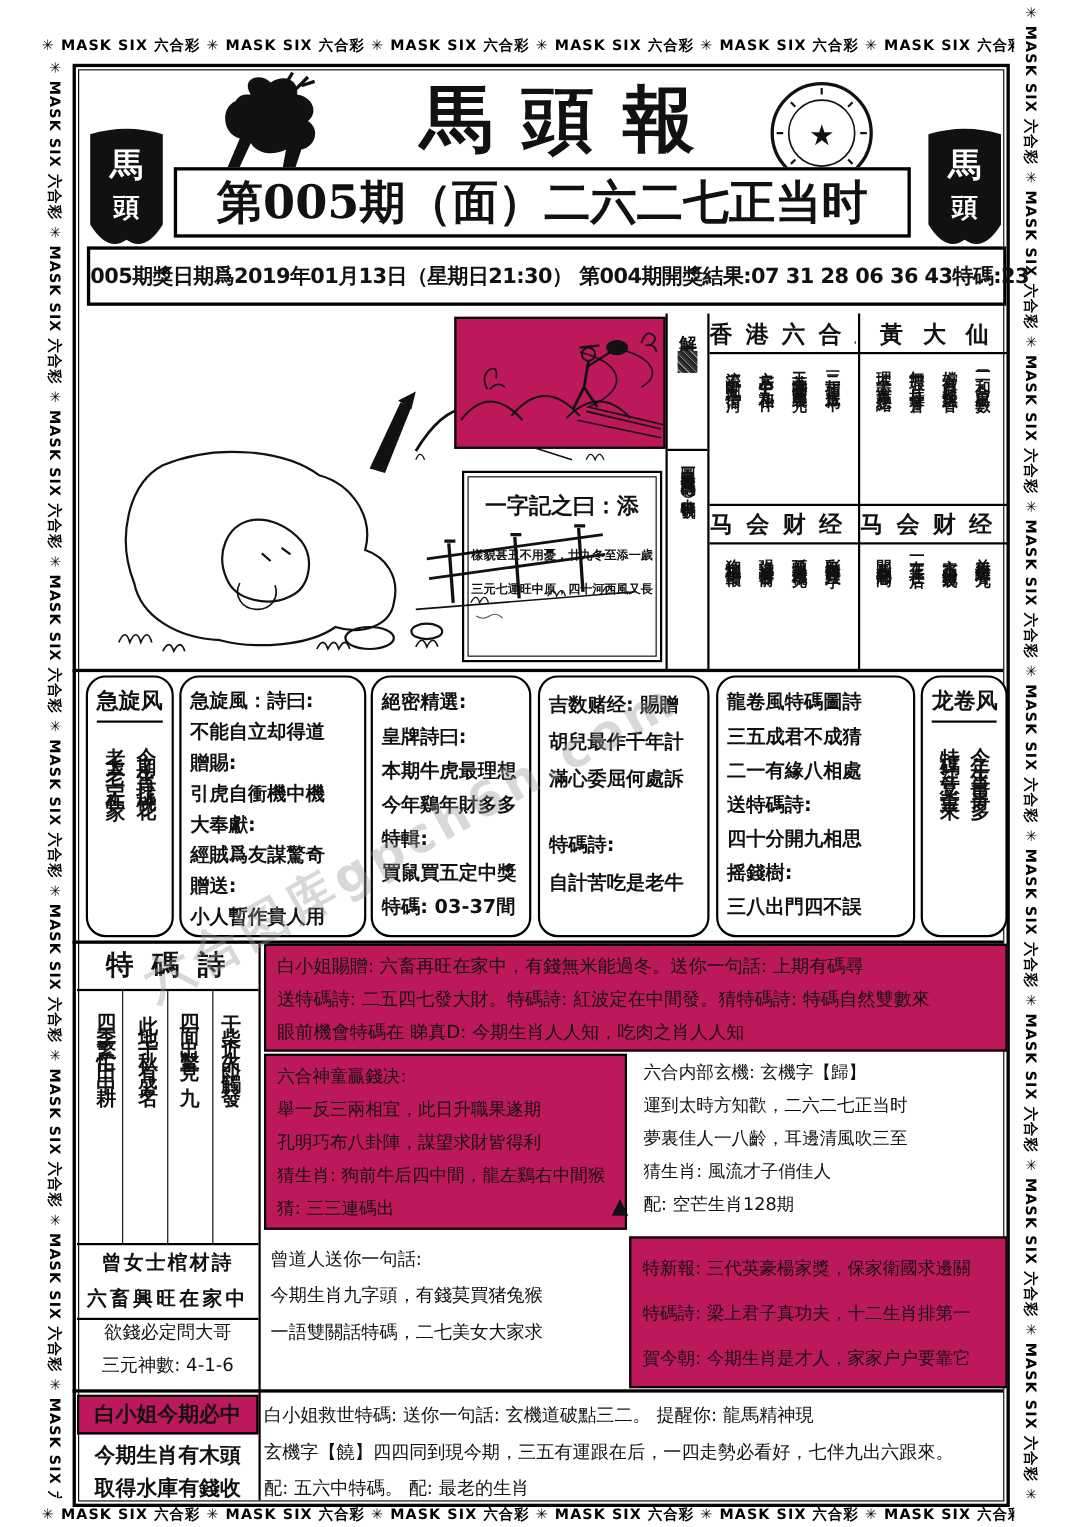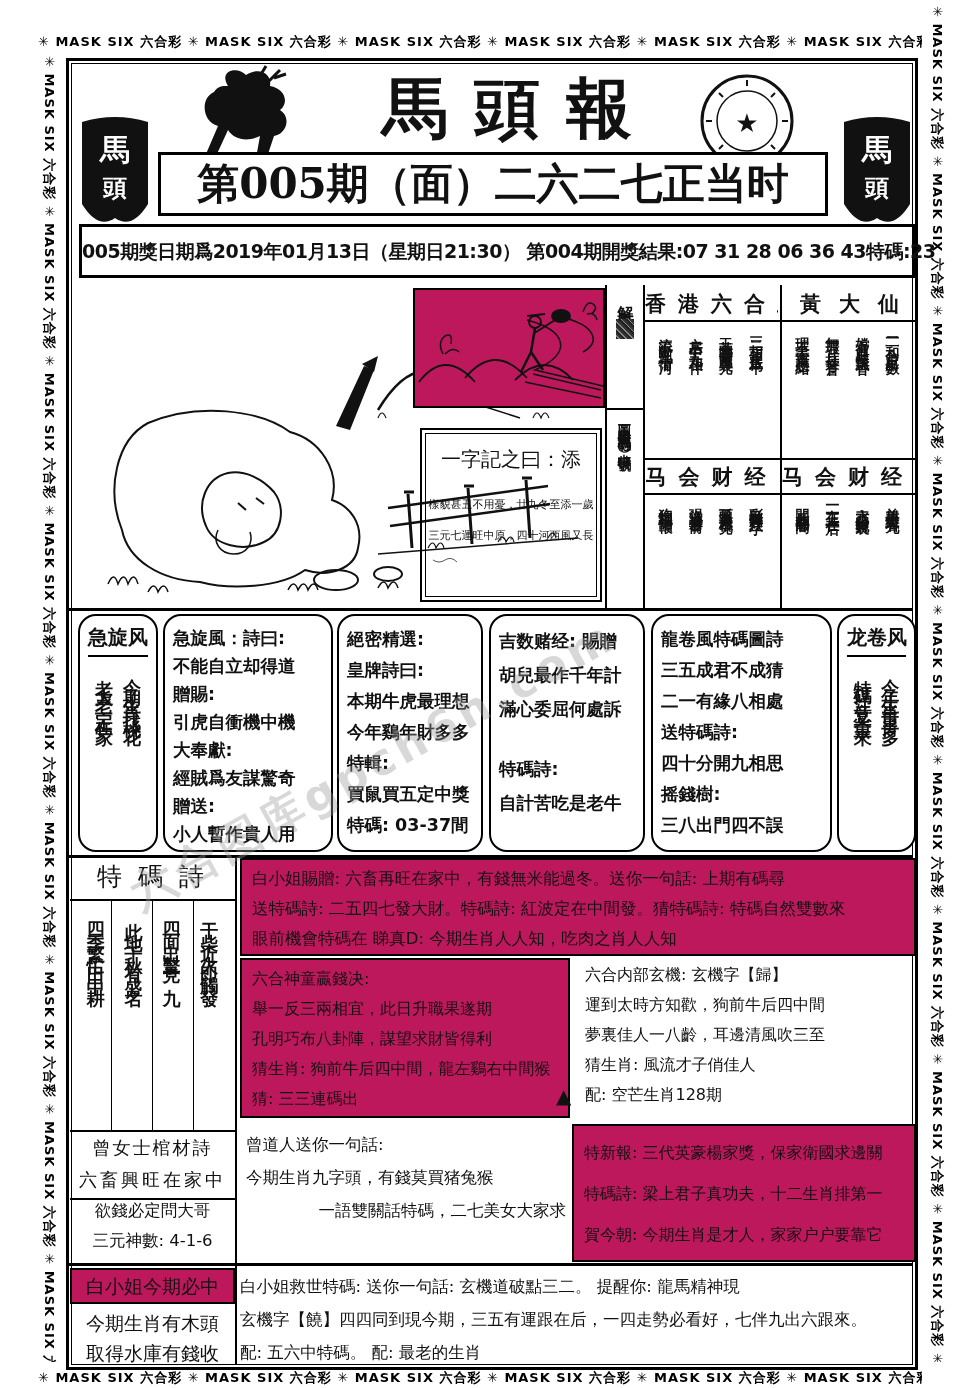--- a/index.html
+++ b/index.html
@@ -36,21 +36,21 @@
   .gbody .vtext{font-size:14px;letter-spacing:4px;}
   .gbody2 .vtext{font-size:14px;letter-spacing:2px;}
   
   .rbox{border:2.5px solid #000;border-radius:18px;background:#fff;padding:8px 8px;box-sizing:border-box;}
   .pline{font-size:17.5px;line-height:28px;font-weight:600;white-space:nowrap;}
   .boxhead{font-family:"DejaVu Serif","Liberation Serif",serif;font-weight:bold;font-size:22px;
            text-align:center;white-space:nowrap;}
   .hr{border-top:2px solid #000;margin:4px 0 8px 0;}
   
   .tline{font-size:16.5px;line-height:30px;font-weight:500;white-space:nowrap;}
-  .serifline{font-family:"DejaVu Serif","Liberation Serif",serif;font-weight:normal;white-space:nowrap;text-align:center;}
+  .serifline{font-family:"DejaVu Serif","Liberation Serif",serif;font-weight:bold;white-space:nowrap;text-align:center;}
   .bordered{border:2px solid #000;box-sizing:border-box;background:#be185d;}
   
   .yizi{border:2px solid #000;box-sizing:border-box;text-align:center;}
   .yizi::after{content:"";position:absolute;inset:3px;border:1.5px solid #000;pointer-events:none;}
   
   .stripcell{display:flex;flex-direction:column;align-items:center;}
   .sealblock{width:18px;height:20px;background:repeating-linear-gradient(45deg,#222 0 2px,#888 2px 3px,#333 3px 5px);margin-top:6px;}
   .watermark{color:#9a9a9a;opacity:.38;font-weight:bold;letter-spacing:5px;white-space:nowrap;
              transform:rotate(-29deg);transform-origin:0 0;font-size:44px;}
   svg{overflow:visible;}
@@ -299,30 +299,30 @@
     <div class="tline" style="font-size:16px;">六合神童贏錢决:</div>
     <div class="tline" style="font-size:16px;">舉一反三兩相宜，此日升職果遂期</div>
     <div class="tline" style="font-size:16px;">孔明巧布八卦陣，謀望求財皆得利</div>
     <div class="tline" style="font-size:16px;">猜生肖: 狗前牛后四中間，龍左鷄右中間猴</div>
     <div class="tline" style="font-size:16px;">猜: 三三連碼出</div>
   </div>
   <div class="abs" style="left:556px;top:1084px;font-size:20px;">▲</div>
 
   <div class="abs" style="left:585px;top:960px;width:332px;">
     <div class="tline" style="font-size:16px;">六合内部玄機: 玄機字【歸】</div>
-    <div class="tline" style="font-size:16px;">運到太時方知歡，狗前牛后四中間</div>
+    <div class="tline" style="font-size:16px;">運到太時方知歡，二六二七正当时</div>
     <div class="tline" style="font-size:16px;">夢裏佳人一八齡，耳邊清風吹三至</div>
     <div class="tline" style="font-size:16px;">猜生肖: 風流才子俏佳人</div>
     <div class="tline" style="font-size:16px;">配: 空芒生肖128期</div>
   </div>
 
   <div class="abs" style="left:246px;top:1128px;width:320px;">
     <div class="tline" style="line-height:33px;">曾道人送你一句話:</div>
     <div class="tline" style="line-height:33px;">今期生肖九字頭，有錢莫買猪兔猴</div>
-    <div class="tline" style="line-height:33px;text-align:right;">一語雙關話特碼，二七美女大家求</div>
+    <div class="tline" style="line-height:33px;">一語雙關話特碼，二七美女大家求</div>
   </div>
 
   <div class="abs bordered" style="left:572px;top:1124px;width:344px;height:138px;padding:6px 10px;">
     <div class="tline" style="font-size:16px;line-height:41px;">特新報: 三代英豪楊家獎，保家衛國求邊關</div>
     <div class="tline" style="font-size:16px;line-height:41px;">特碼詩: 梁上君子真功夫，十二生肖排第一</div>
     <div class="tline" style="font-size:16px;line-height:41px;">賀今朝: 今期生肖是才人，家家户户要靠它</div>
   </div>
 
   <div class="abs line-h" style="left:66px;top:1263px;width:846px;"></div>
 

